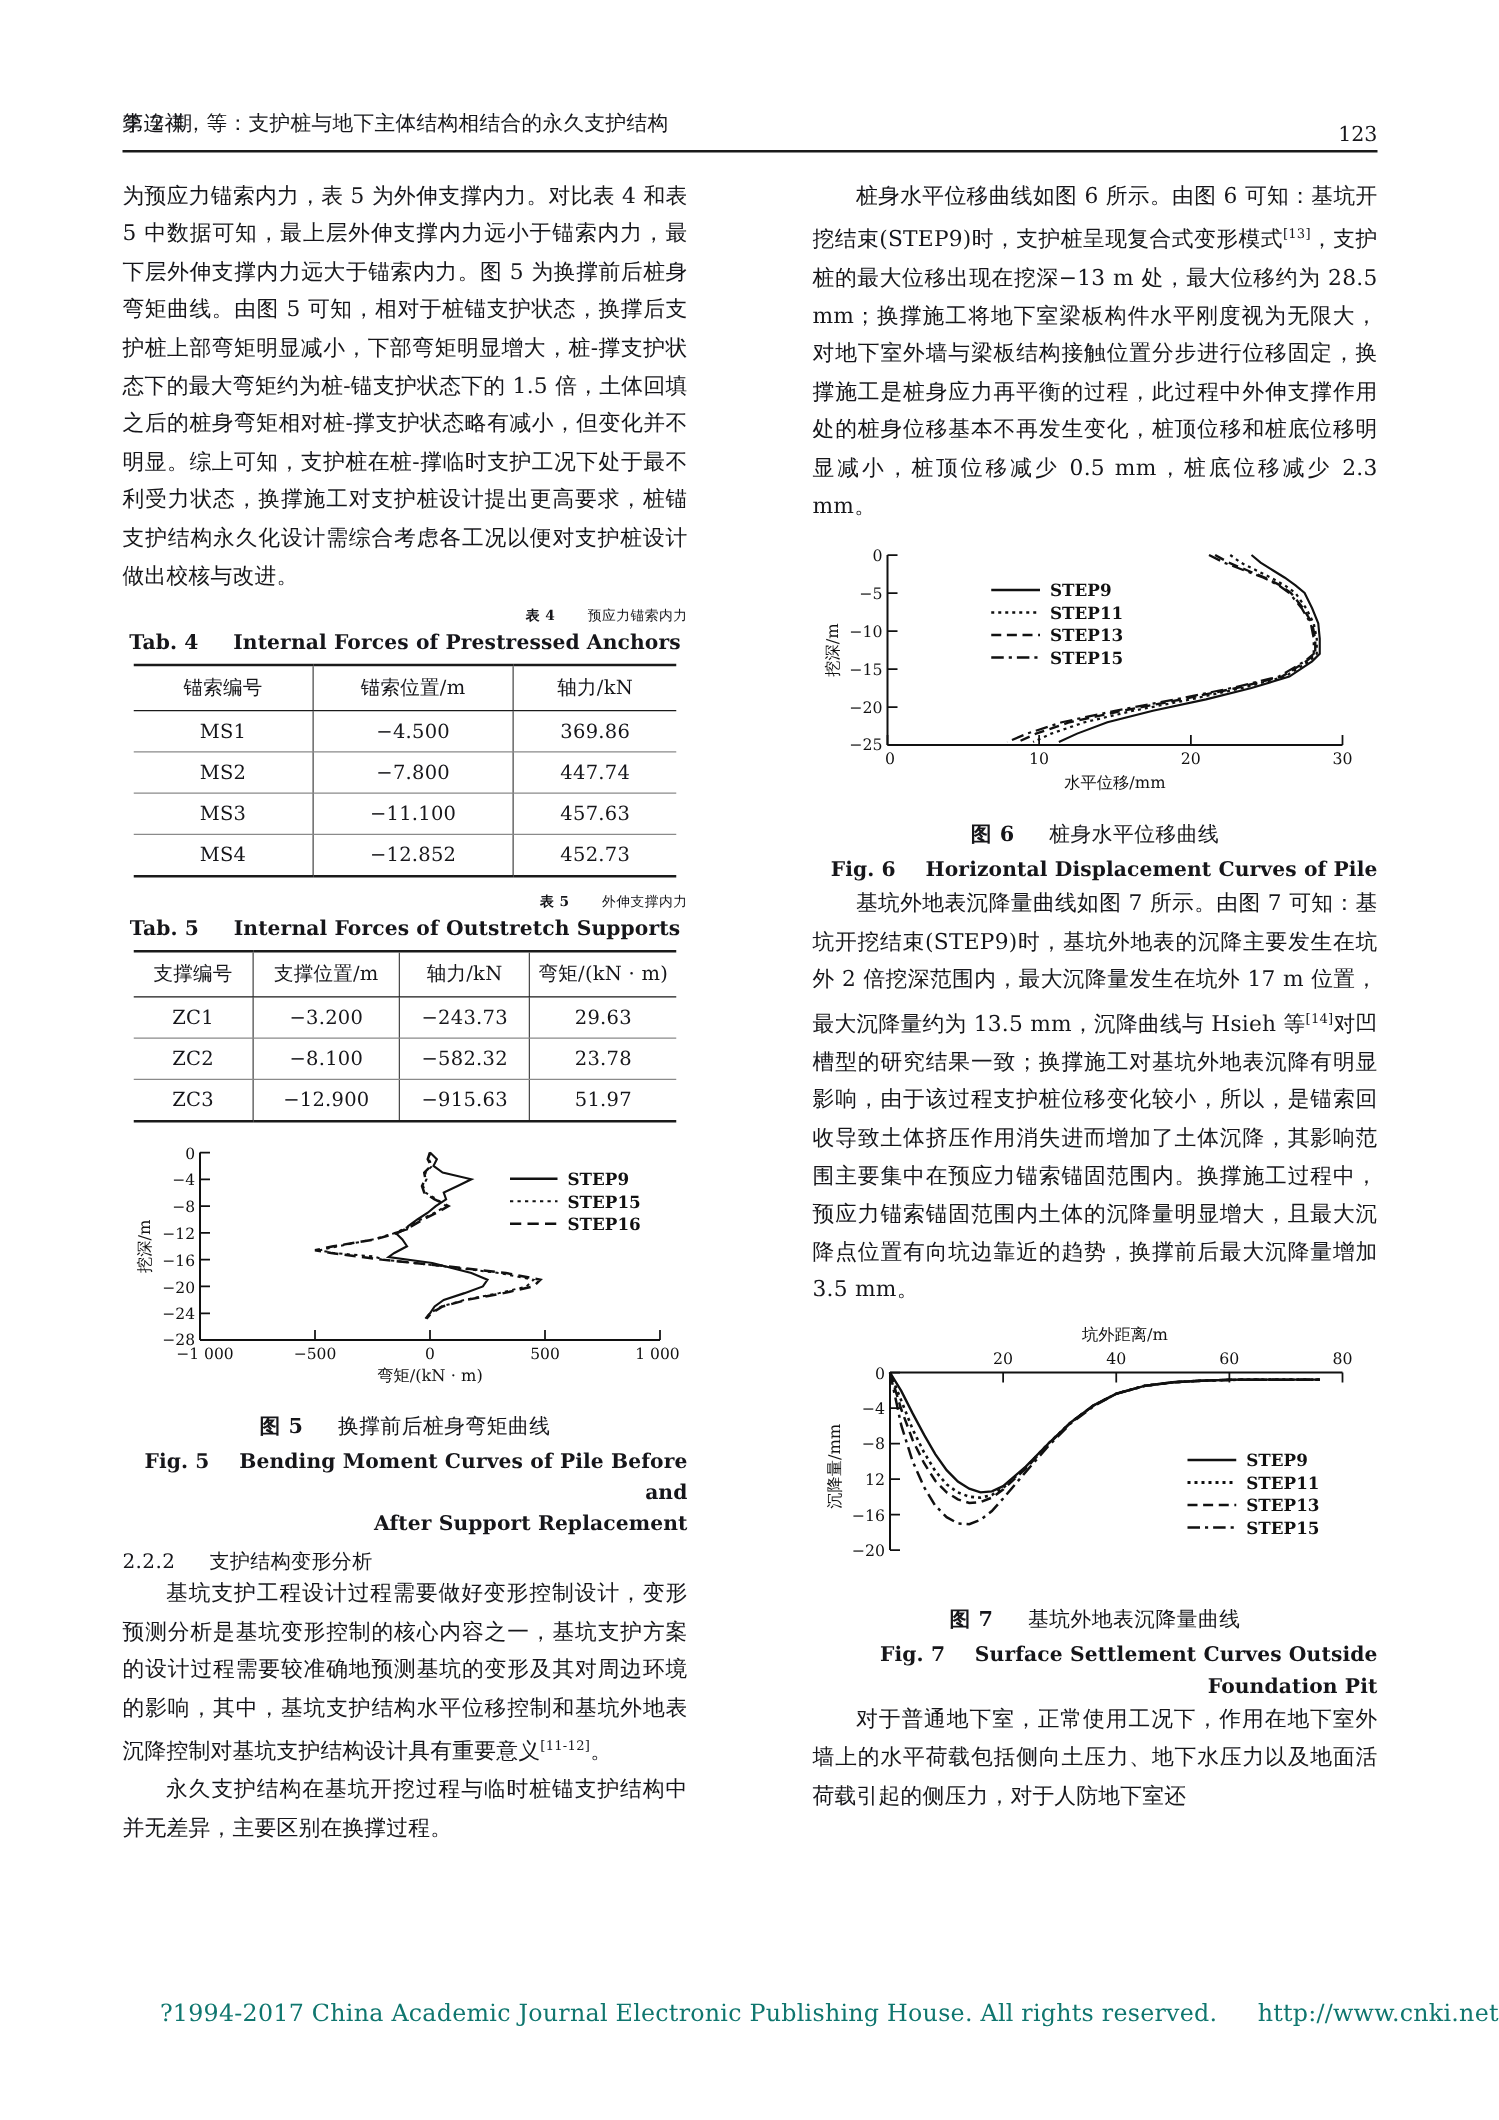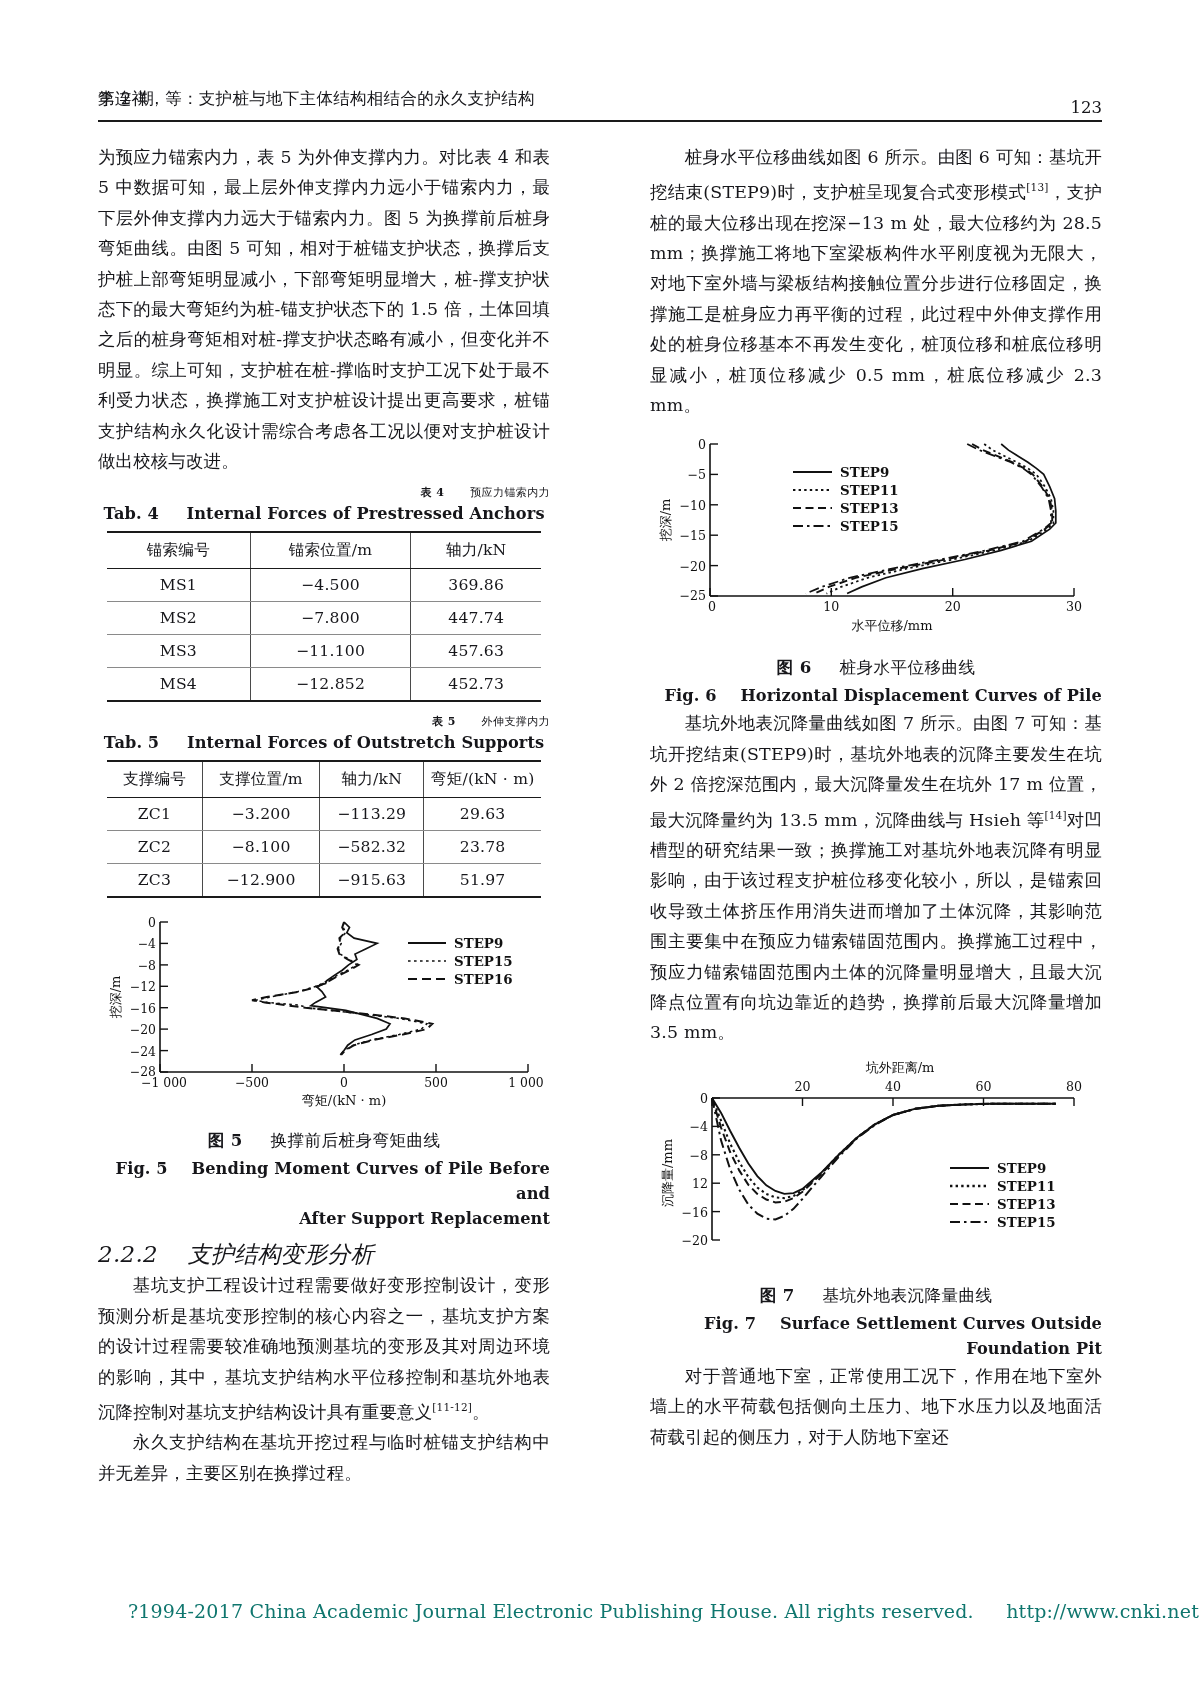--- a/index.html
+++ b/index.html
@@ -93,21 +93,21 @@
   
   .figbox { margin-top: 10px; }
   .figcap-cn {
     text-align: center; font-size: 16.6px; margin-top: 8px; letter-spacing: .4px;
   }
   .figcap-en {
     text-align: right; font-size: 16.2px; font-weight: 700; margin-top: 4px;
     line-height: 25px; letter-spacing: .1px;
   }
   .sechead {
-    font-size: 23px; margin-top: 8px; letter-spacing: .3px; font-style: italic;
+    font-size: 16px; margin-top: 8px; letter-spacing: .3px;
   }
   svg text { font-family: "DejaVu Serif", "Liberation Serif", serif; }
 
   
   .footer {
     position: absolute;
     left: 0; right: 0; top: 1600px;
     text-align: right;
     font-size: 19px;
     color: #0f766e;
@@ -188,21 +188,21 @@
             <th class="vr" style="width:22%">支撑编号</th>
             <th class="vr" style="width:27%">支撑位置/m</th>
             <th class="vr" style="width:24%">轴力/kN</th>
             <th style="width:27%">弯矩/(kN · m)</th>
           </tr>
         </thead>
         <tbody>
           <tr>
             <td class="vr">ZC1</td>
             <td class="vr">−3.200</td>
-            <td class="vr">−113.29</td>
+            <td class="vr">−243.73</td>
             <td>29.63</td>
           </tr>
           <tr>
             <td class="vr">ZC2</td>
             <td class="vr">−8.100</td>
             <td class="vr">−582.32</td>
             <td>23.78</td>
           </tr>
           <tr>
             <td class="vr">ZC3</td>

